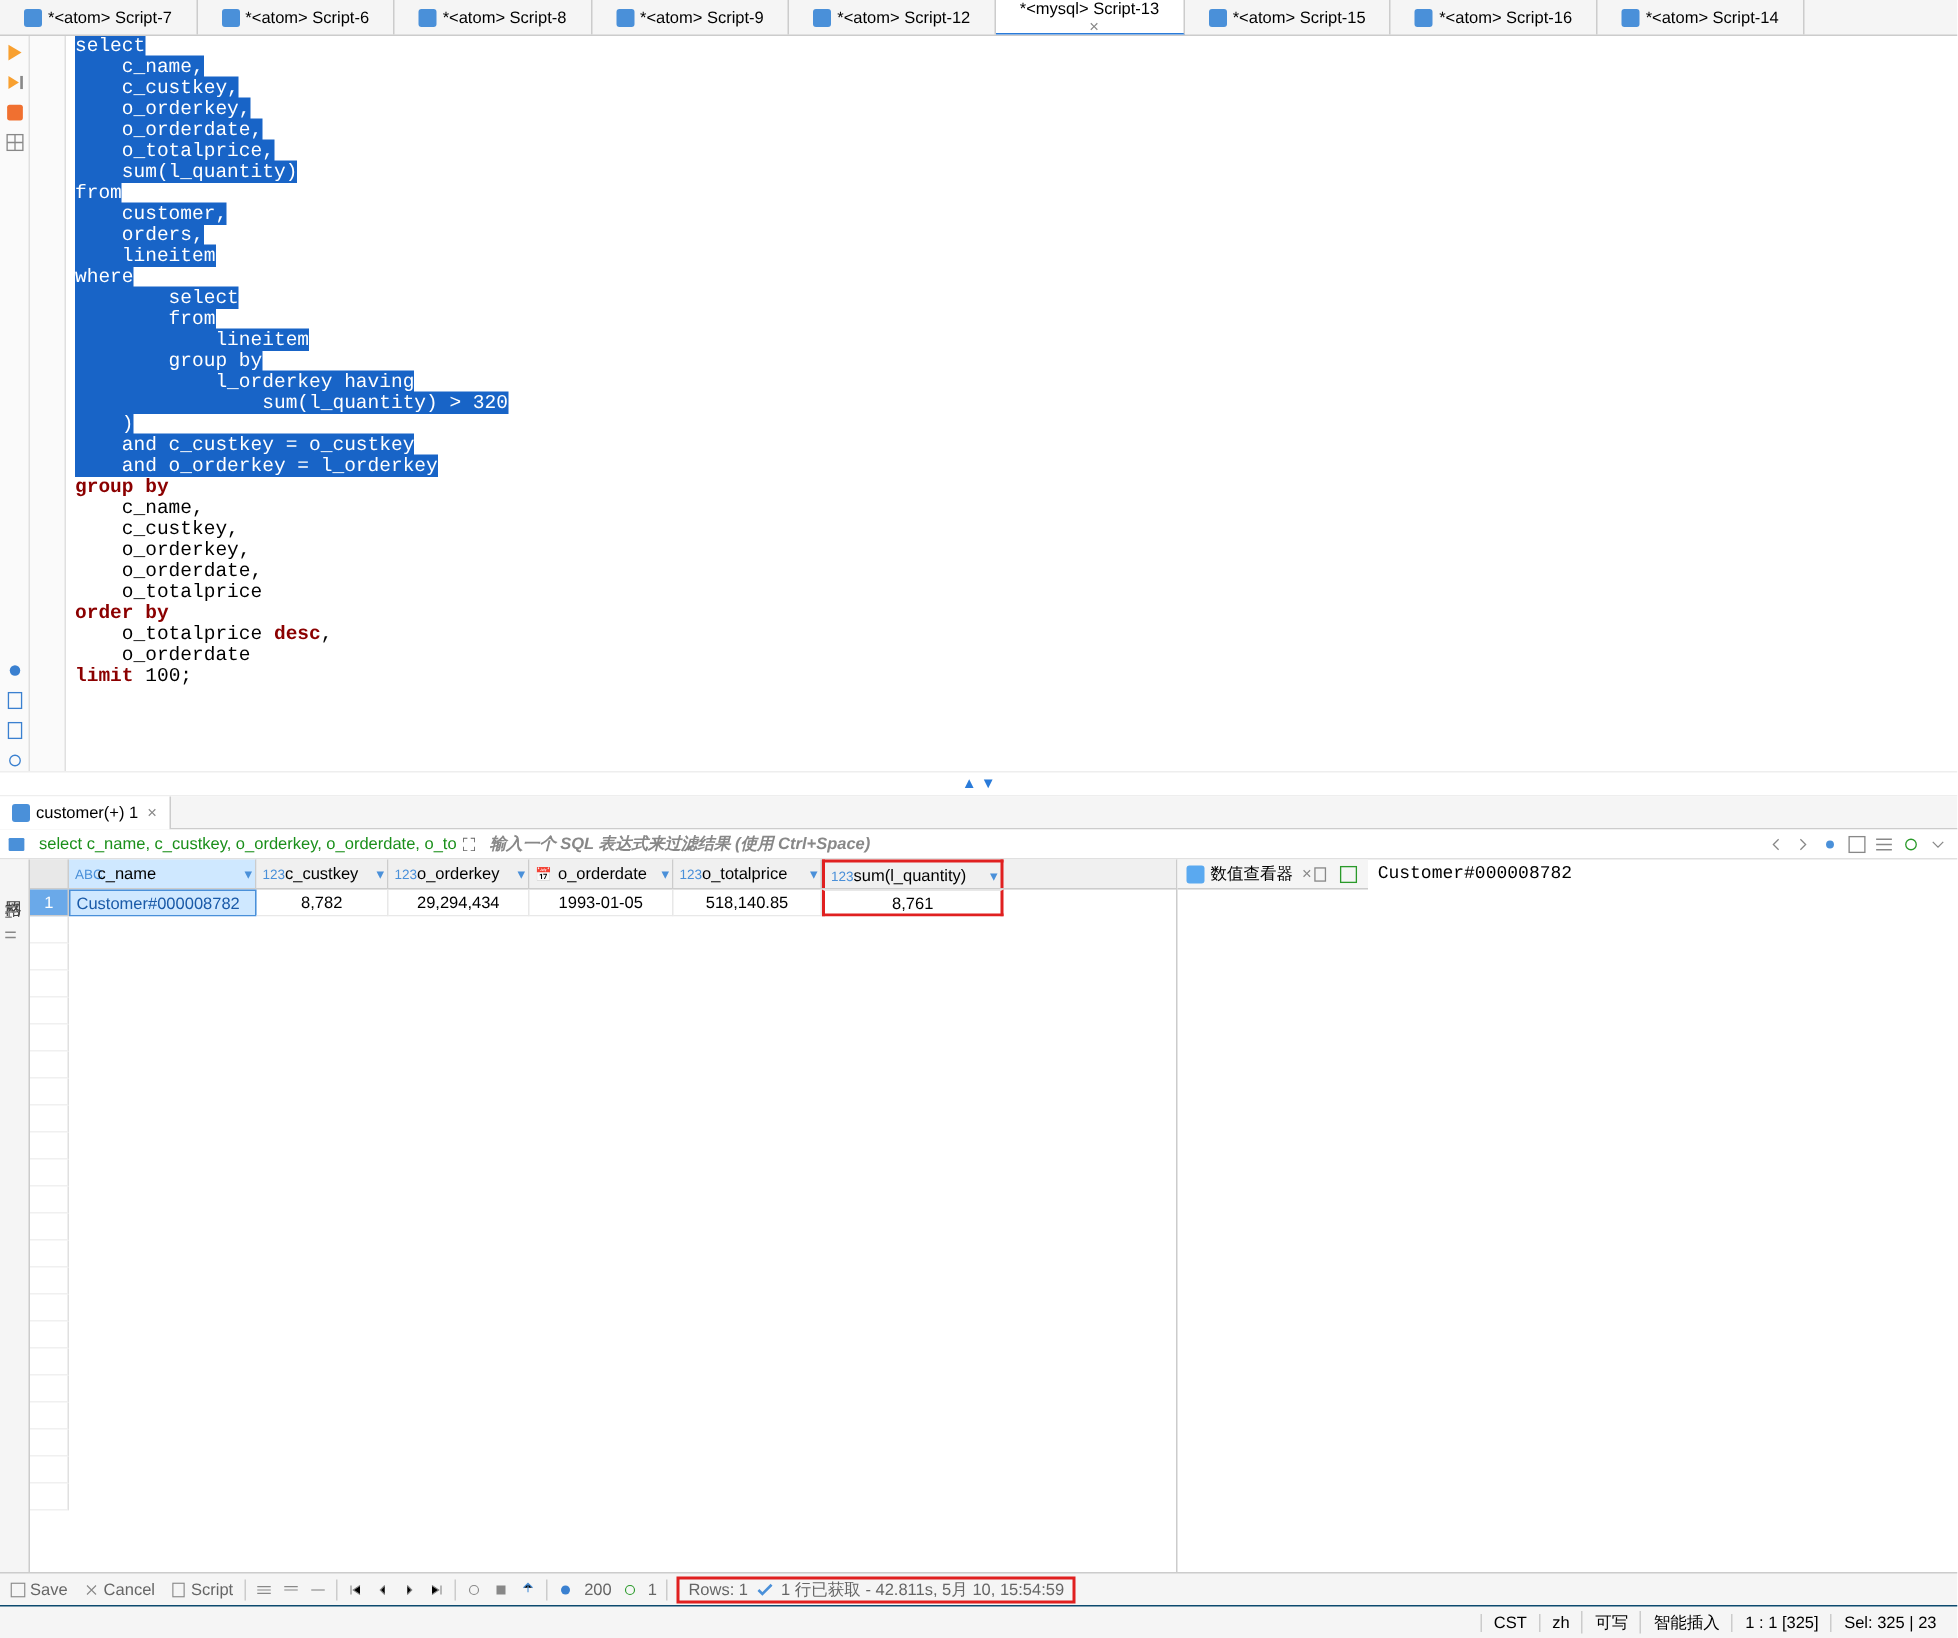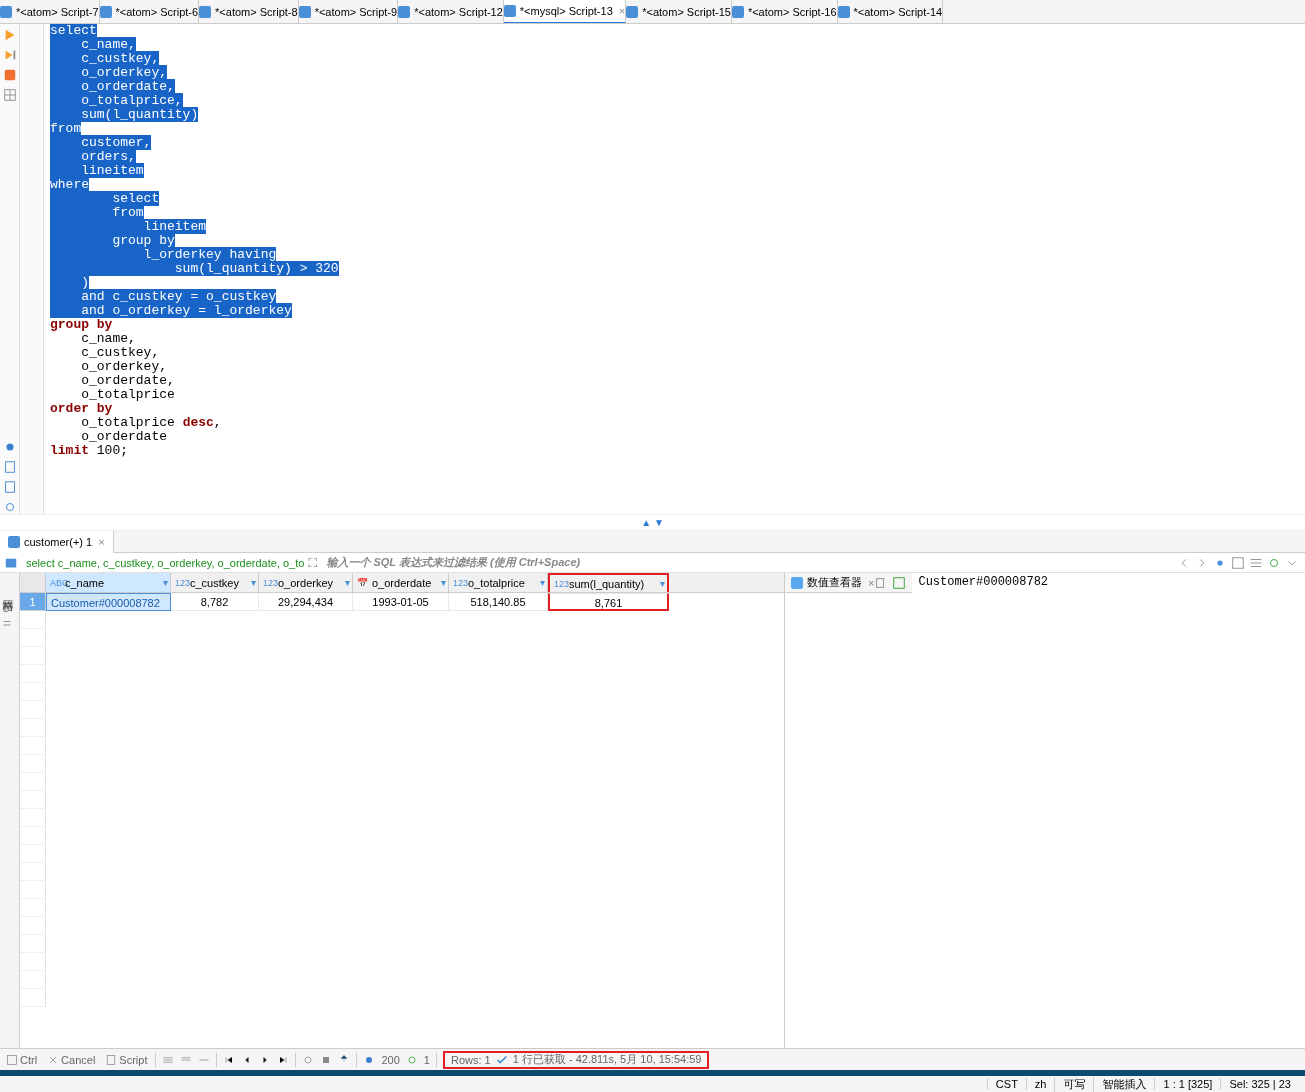--- a/index.html
+++ b/index.html
@@ -1,19 +1,19 @@
 <!DOCTYPE html>
 <html><head>
 <meta charset="utf-8">
 <style>
 * { box-sizing: border-box; margin: 0; padding: 0; }
 body { font-family: Arial, sans-serif; font-size: 12px; background: #fff; width: 1305px; height: 1092px; overflow: hidden; display: flex; flex-direction: column; }
 .tabs-bar { display: flex; background: #f5f5f5; border-bottom: 1px solid #ccc; height: 24px; align-items: center; overflow: hidden; }
-.tab { display: flex; align-items: center; padding: 0 0; height: 24px; cursor: pointer; border-right: 1px solid #ccc; font-size: 11px; white-space: nowrap; }
-.tab.active { background: #fff; border-bottom: 2px solid #2a7bd9; }
+.tab { display: flex; align-items: center; padding: 0 16px; height: 24px; cursor: pointer; border-right: 1px solid #ccc; font-size: 11px; white-space: nowrap; }
+.tab.active { background: #fff; border-bottom: 2px solid #2a7bd9; flex-direction: column; }
 .tab-icon { width: 12px; height: 12px; margin-right: 4px; display: inline-block; }
 .tab-icon.sql { background: #4a90d9; border-radius: 2px; }
 .tab-close { margin-left: 6px; color: #888; font-size: 11px; }
 .editor-area { display: flex; flex: 0 0 490px; }
 .left-toolbar { width: 20px; background: #fafafa; border-right: 1px solid #e0e0e0; display: flex; flex-direction: column; align-items: center; padding-top: 4px; gap: 6px; }
 .tb-icon { width: 14px; height: 14px; cursor: pointer; }
 .editor { flex: 1; font-family: 'Courier New', monospace; font-size: 13px; line-height: 14px; position: relative; overflow: hidden; }
 .editor-gutter { position: absolute; left: 0; top: 0; width: 24px; height: 100%; background: #fafafa; border-right: 1px solid #e0e0e0; }
 .editor-content { position: absolute; left: 30px; top: 0; right: 0; }
 .code-line { white-space: pre; height: 14px; }
@@ -65,21 +65,21 @@
 .viewer-header-icon { width: 12px; height: 12px; margin-right: 4px; background: #5aa9f0; border-radius: 2px; }
 .viewer-close { margin-left: 6px; color: #888; }
 .viewer-right-icons { margin-left: auto; display: flex; gap: 4px; }
 .vr-icon { width: 14px; height: 14px; cursor: pointer; }
 .viewer-content { flex: 1; padding: 2px 6px; font-family: 'Courier New', monospace; font-size: 12px; }
 .bottom-toolbar { display: flex; align-items: center; height: 22px; background: #f5f5f5; border-top: 1px solid #ccc; padding: 0 4px; gap: 6px; font-size: 11px; color: #666; }
 .bt-sep { width: 1px; height: 14px; background: #ccc; }
 .bt-btn { display: flex; align-items: center; gap: 2px; cursor: pointer; padding: 0 2px; }
 .bt-icon { width: 12px; height: 12px; display: inline-block; }
 .bt-box { border: 2px solid #e02020; padding: 0 6px; height: 18px; display: flex; align-items: center; }
-.status-bar { display: flex; align-items: center; height: 22px; background: #f5f5f5; border-top: 6px solid #0c4a6e; padding: 0 6px; font-size: 11px; }
+.status-bar { display: flex; align-items: center; height: 22px; background: #f5f5f5; border-top: 1px solid #0c4a6e; padding: 0 6px; font-size: 11px; }
 .status-seg { padding: 0 8px; border-left: 1px solid #ccc; }
 .status-seg:first-child { border-left: none; flex: 1; }
 </style>
 </head>
 <body>
 
 <div class="tabs-bar">
   <div class="tab">
       <span class="tab-icon sql"></span>
       <span>*&lt;atom&gt; Script-7</span>
@@ -331,21 +331,21 @@
     </div>
     <div class="viewer-content">Customer#000008782</div>
   </div>
 </div>
 
 <div class="bottom-toolbar">
   <span class="bt-btn">
       <svg class="bt-icon" viewBox="0 0 16 16">
         <rect stroke="#888" fill="none" x="2" y="2" width="12" height="12"></rect>
       </svg>
-      <span>Ctrl</span>
+      <span>Save</span>
     </span>
   <span class="bt-btn">
       <svg class="bt-icon" viewBox="0 0 16 16">
         <path stroke="#888" d="M4 4l8 8M12 4l-8 8"></path>
       </svg>
       <span>Cancel</span>
     </span>
   <span class="bt-btn">
       <svg class="bt-icon" viewBox="0 0 16 16">
         <rect stroke="#888" fill="none" x="3" y="2" width="10" height="12"></rect>

